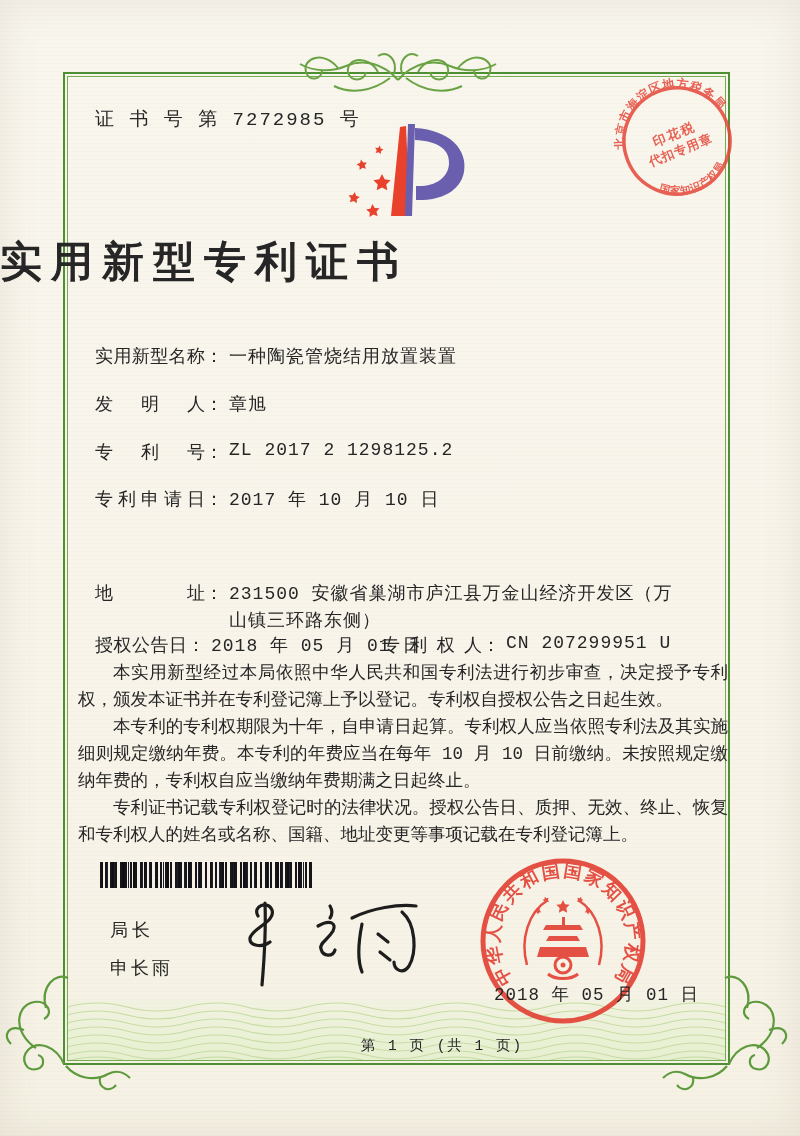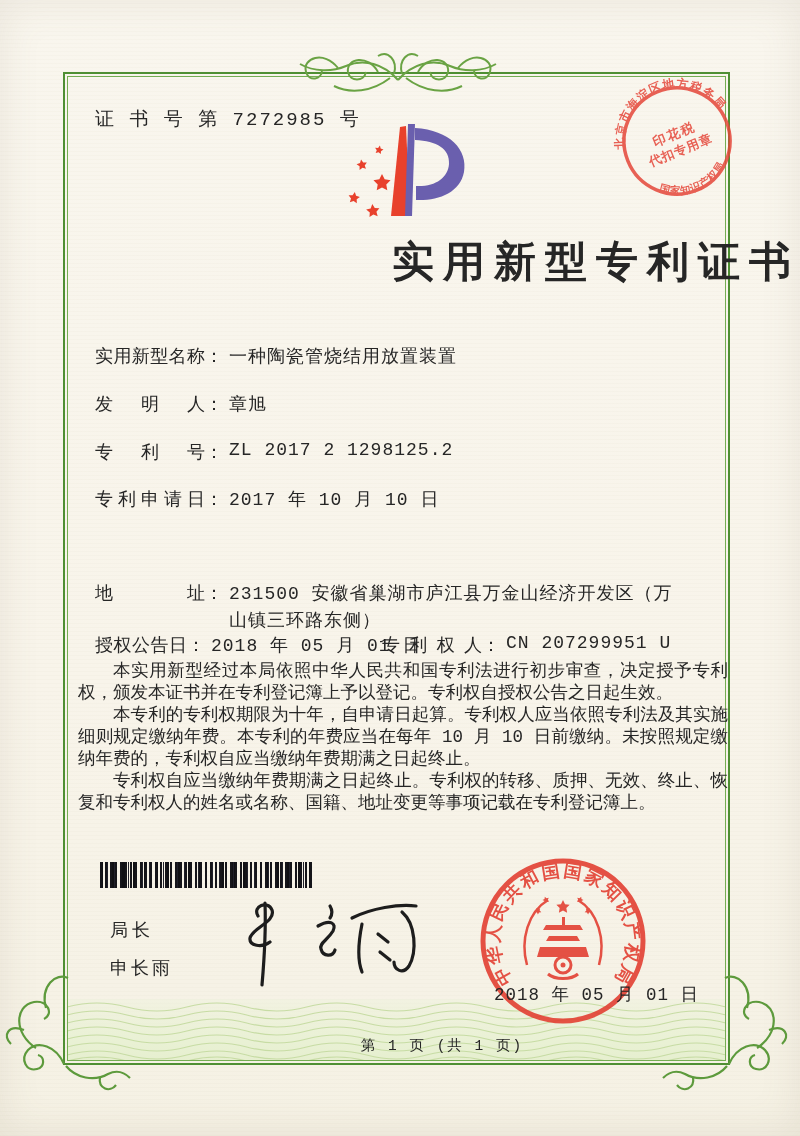--- a/index.html
+++ b/index.html
@@ -29,32 +29,32 @@
   .band{
     position:absolute;left:67px;right:74px;bottom:75px;height:62px;z-index:1;
     background:linear-gradient(180deg, rgba(235,242,217,0.35) 0%, #e9f1d4 70%, #e6efcf 100%);
   }
   .band svg{position:absolute;inset:0;width:100%;height:100%;}
   .deco{position:absolute;left:0;top:0;width:800px;height:1136px;z-index:3;pointer-events:none;}
 
   .cert-no{position:absolute;left:95px;top:106px;font-size:19px;letter-spacing:2px;z-index:4;}
   .logo{position:absolute;left:330px;top:108px;width:148px;height:126px;z-index:4;}
   .title{
-    position:absolute;left:0;top:234px;width:800px;text-align:right;
+    position:absolute;left:0;top:234px;width:800px;text-align:left;
     font-size:42px;font-weight:700;letter-spacing:9px;z-index:4;
   }
   .row{position:absolute;left:95px;font-size:18px;z-index:4;white-space:nowrap;}
   .flabel{display:inline-block;width:110px;text-align:justify;text-align-last:justify;vertical-align:top;}
   .fcolon{vertical-align:top;}
   .fvalue{margin-left:6px;vertical-align:top;letter-spacing:1px;}
   .fvalue.wrap{display:inline-block;width:460px;white-space:normal;line-height:27px;}
   .row2col .col2{position:absolute;left:287px;top:0;white-space:nowrap;}
   .body-text{
     position:absolute;left:78px;top:660px;width:650px;z-index:4;
-    font-size:17.5px;line-height:22px;text-align:justify;
+    font-size:17.5px;line-height:27px;text-align:justify;
   }
   .body-text p{margin:0;text-indent:2em;}
   .barcode{
     position:absolute;left:100px;top:862px;width:212px;height:26px;z-index:4;
     background:
       repeating-linear-gradient(90deg,#15151a 0 2px,transparent 2px 5px),
       repeating-linear-gradient(90deg,#20202a 0 1px,transparent 1px 7px),
       repeating-linear-gradient(90deg,#101014 0 3px,transparent 3px 11px);
   }
   .sig-title{position:absolute;left:110px;top:918px;font-size:18px;letter-spacing:4px;z-index:4;}
@@ -157,21 +157,21 @@
   <div class="row row2col" style="top:633px">
     <span class="flabel" style="width:92px">授权公告日</span><span class="fcolon">：</span><span class="fvalue">2018 年 05 月 01 日</span>
     <span class="col2">
       <span class="flabel" style="width:100px">专利权人</span><span class="fcolon">：</span><span class="fvalue">CN 207299951 U</span>
     </span>
   </div>
 
   <div class="body-text">
     <p>本实用新型经过本局依照中华人民共和国专利法进行初步审查，决定授予专利权，颁发本证书并在专利登记簿上予以登记。专利权自授权公告之日起生效。</p>
     <p>本专利的专利权期限为十年，自申请日起算。专利权人应当依照专利法及其实施细则规定缴纳年费。本专利的年费应当在每年 10 月 10 日前缴纳。未按照规定缴纳年费的，专利权自应当缴纳年费期满之日起终止。</p>
-    <p>专利权自应当缴纳年费期满之日起终止。专利权的转移、质押、无效、终止、恢复和专利权人的姓名或名称、国籍、地址变更等事项记载在专利登记簿上。</p>
+    <p>专利证书记载专利权登记时的法律状况。授权公告日、质押、无效、终止、恢复和专利权人的姓名或名称、国籍、地址变更等事项记载在专利登记簿上。</p>
   </div>
 
   <div class="barcode"></div>
 
   <div class="sig-title">局长</div>
   <div class="sig-name">申长雨</div>
   <svg class="signature" viewBox="228 888 210 105">
     <g fill="none" stroke="#1d1d1d" stroke-width="3.2" stroke-linecap="round" stroke-linejoin="round">
       <path d="M258,916 C252,906 268,900 272,910 C276,922 252,928 250,938 C249,946 262,948 270,942"></path>
       <path d="M265,903 C266,930 264,962 262,985"></path>

